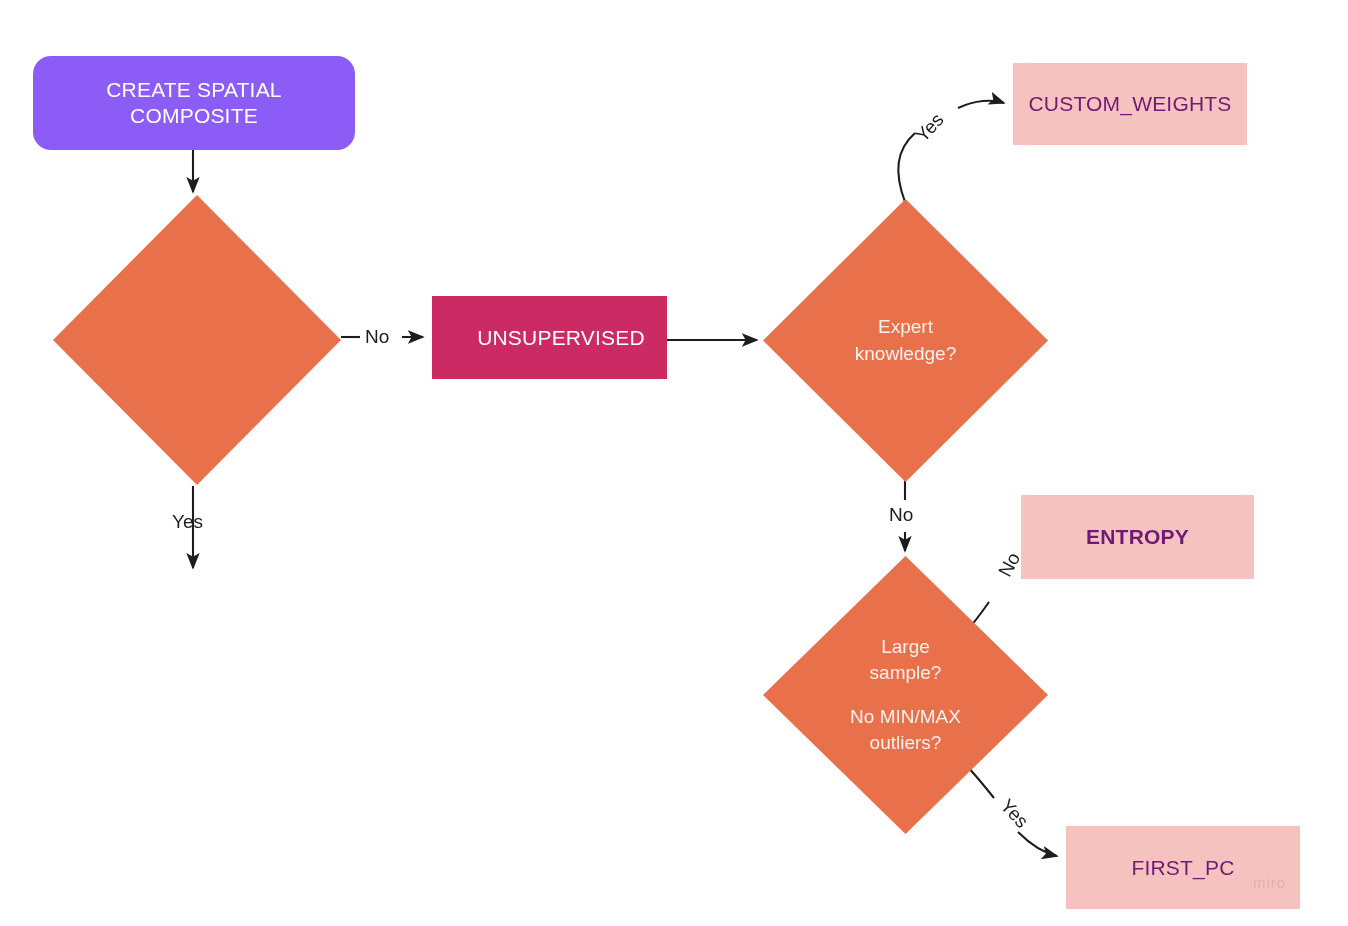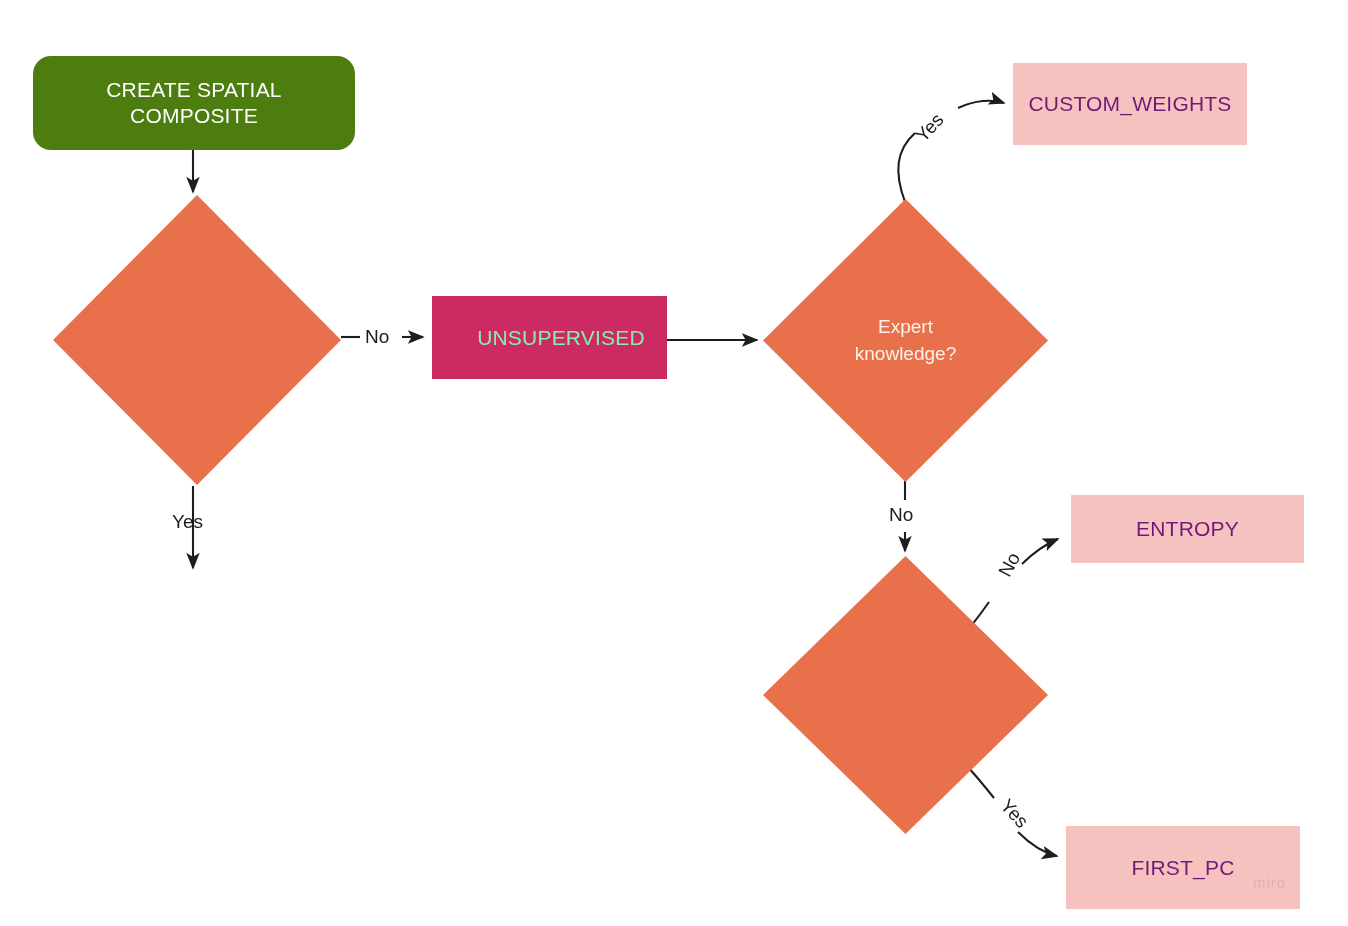--- a/index.html
+++ b/index.html
@@ -31,39 +31,39 @@
     position: absolute;
     display: flex;
     align-items: center;
     justify-content: center;
     text-align: center;
     box-sizing: border-box;
   }
 
   
   .node-terminator {
-    background: #4d7c0f;
+    background: #8b5cf6;
     border-radius: 18px;
     color: #ffffff;
     font-size: 21px;
     line-height: 1.22;
     letter-spacing: 0.2px;
     font-weight: 400;
     padding: 6px 14px;
   }
 
   
   .node-rect {
     font-size: 21px;
     line-height: 1.2;
     letter-spacing: 0.2px;
   }
   .fill-magenta {
     background: #cc2a63;
-    color: #86efac;
+    color: #ffffff;
     padding-left: 23px;
   }
   .fill-pink {
     background: #f6c2c0;
     color: #701a75;
   }
 
   
   .node-diamond {
     background: transparent;
@@ -183,25 +183,32 @@
   </div>
 
   <div class="edge-label rot-up" style="left:914px; top:118px;">Yes</div>
 
   <div class="node node-rect fill-pink" style="left:1013px; top:63px; width:234px; height:82px;">CUSTOM_WEIGHTS</div>
 
   <div class="edge-label" style="left:889px; top:505px;">No</div>
 
   <div class="node node-diamond" style="left:763px; top:556px; width:285px; height:278px;">
     <div class="diamond-shape"></div>
+    <div class="diamond-label">
+      <span>Large</span><br>
+      <span>sample?</span>
+      <span class="lbl-gap"></span>
+      <span>No MIN/MAX</span><br>
+      <span>outliers?</span>
+    </div>
   </div>
 
   <div class="edge-label rot-up-steep" style="left:997px; top:555px;">No</div>
 
-  <div class="node node-rect fill-pink" style="left:1071px; top:495px; width:233px; height:68px;">ENTROPY</div>
+  <div class="node node-rect fill-pink" style="left:1021px; top:495px; width:233px; height:84px;font-weight:bold;">ENTROPY</div>
 
   <div class="edge-label rot-down" style="left:999px; top:804px;">Yes</div>
 
   <div class="node node-rect fill-pink" style="left:1066px; top:813px; width:234px; height:83px;margin-top:13px;">FIRST_PC</div>
 
   <div class="watermark" style="left:1253px; top:874px;">miro</div>
 
 </div>
 
 </body></html>

